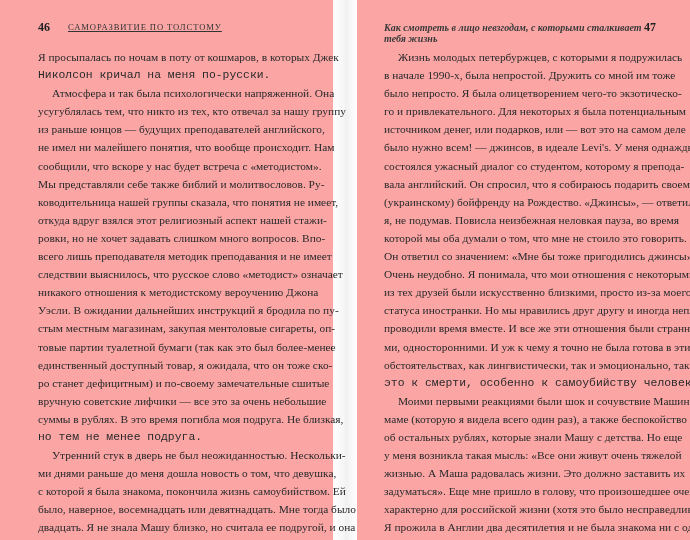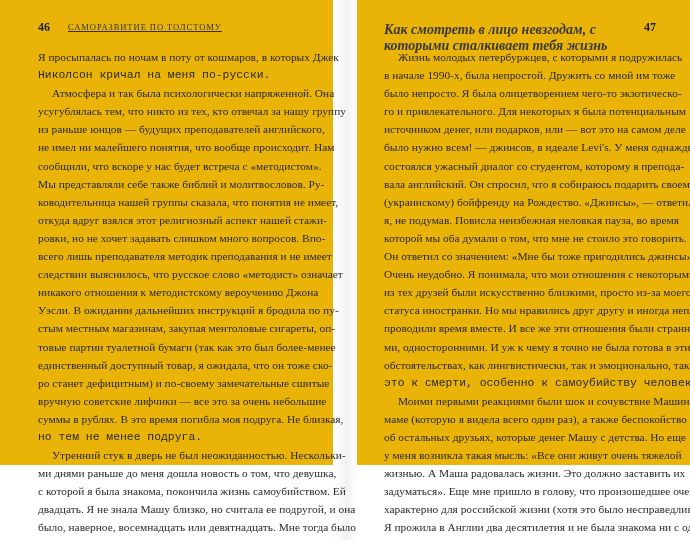--- a/index.html
+++ b/index.html
@@ -1,30 +1,30 @@
 <!DOCTYPE html>
 <html><head>
 <meta charset="utf-8">
 <style>
   html,body{margin:0;padding:0;}
   body{width:690px;height:540px;background:#ffffff;position:relative;overflow:hidden;
        font-family:"Liberation Serif","DejaVu Serif",serif;color:#2a2a2a;}
-  .spread{position:absolute;left:0;top:0;width:690px;height:465px;background:#eab308;}
+  .spread{position:absolute;left:0;top:0;width:690px;height:540px;background:#fca5a5;}
   .gutter{position:absolute;left:333px;top:0;width:24px;height:540px;
           background:linear-gradient(to right,#ffffff,#f6f6f6 45%,#f1f1f1 55%,#ffffff);}
   .page{position:absolute;top:0;height:540px;}
   .page.left{left:38px;width:274px;}
   .page.right{left:384px;width:272px;}
   .running-head{position:absolute;top:20px;left:0;right:0;height:16px;font-size:10px;}
   .folio{position:absolute;top:0;font-weight:bold;font-size:12px;color:#222;}
   .left .folio{left:0;}
   .right .folio{right:0;}
   .head-title{position:absolute;top:2px;font-size:8.6px;letter-spacing:0.9px;color:#333;}
   .left .head-title{left:30px;text-decoration:underline;}
-  .right .head-title{left:0;font-style:italic;letter-spacing:0;font-size:14px;font-weight:bold;color:#3a3a3a;}
+  .right .head-title{left:0;font-style:italic;letter-spacing:0;font-size:10px;font-weight:bold;color:#3a3a3a;}
   .body-text{position:absolute;top:48px;left:0;right:0;font-size:11.4px;line-height:18.1px;
              text-align:justify;hyphens:manual;}
   .body-text p{margin:0;text-indent:0;}
   .line{display:block;text-align:justify;text-align-last:justify;white-space:nowrap;height:18.1px;}
   .line.last{text-align-last:left;font-family:Liberation Mono, monospace;}
   .line.ind{padding-left:14px;}
 </style>
 </head>
 <body>
 
@@ -60,22 +60,22 @@
           <span class="line">единственный доступный товар, я ожидала, что он тоже ско-</span>
           <span class="line">ро станет дефицитным) и по-своему замечательные сшитые</span>
           <span class="line">вручную советские лифчики — все это за очень небольшие</span>
           <span class="line">суммы в рублях. В это время погибла моя подруга. Не близкая,</span>
           <span class="line last">но тем не менее подруга.</span>
         </p>
         <p>
           <span class="line ind">Утренний стук в дверь не был неожиданностью. Нескольки-</span>
           <span class="line">ми днями раньше до меня дошла новость о том, что девушка,</span>
           <span class="line">с которой я была знакома, покончила жизнь самоубийством. Ей</span>
+          <span class="line">было, наверное, восемнадцать или девятнадцать. Мне тогда было</span>
           <span class="line">двадцать. Я не знала Машу близко, но считала ее подругой, и она</span>
-          <span class="line">было, наверное, восемнадцать или девятнадцать. Мне тогда было</span>
           <span class="line">мне очень нравилась. В нашей группе, только что приехавшей</span>
         </p>
       </div>
   </div>
 
   <div class="page right">
     <div class="running-head">
       <span class="head-title">Как смотреть в лицо невзгодам, с которыми сталкивает тебя жизнь</span>
       <span class="folio">47</span>
     </div>
@@ -97,21 +97,21 @@
           <span class="line">из тех друзей были искусственно близкими, просто из-за моего</span>
           <span class="line">статуса иностранки. Но мы нравились друг другу и иногда неплохо</span>
           <span class="line">проводили время вместе. И все же эти отношения были странны-</span>
           <span class="line">ми, односторонними. И уж к чему я точно не была готова в этих</span>
           <span class="line">обстоятельствах, как лингвистически, так и эмоционально, так</span>
           <span class="line last">это к смерти, особенно к самоубийству человека моего возраста.</span>
         </p>
         <p>
           <span class="line ind">Моими первыми реакциями были шок и сочувствие Машиной</span>
           <span class="line">маме (которую я видела всего один раз), а также беспокойство</span>
-          <span class="line">об остальных друзьях, которые денег Машу с детства. Но еще</span>
+          <span class="line">об остальных рублях, которые знали Машу с детства. Но еще</span>
           <span class="line">у меня возникла такая мысль: «Все они живут очень тяжелой</span>
           <span class="line">жизнью. А Маша радовалась жизни. Это должно заставить их</span>
           <span class="line">задуматься». Еще мне пришло в голову, что произошедшее очень</span>
           <span class="line">характерно для российской жизни (хотя это было несправедливо).</span>
           <span class="line">Я прожила в Англии два десятилетия и не была знакома ни с од-</span>
           <span class="line">ним человеком, который бы покончил жизнь самоубийством.</span>
         </p>
       </div>
   </div>
 </div>

